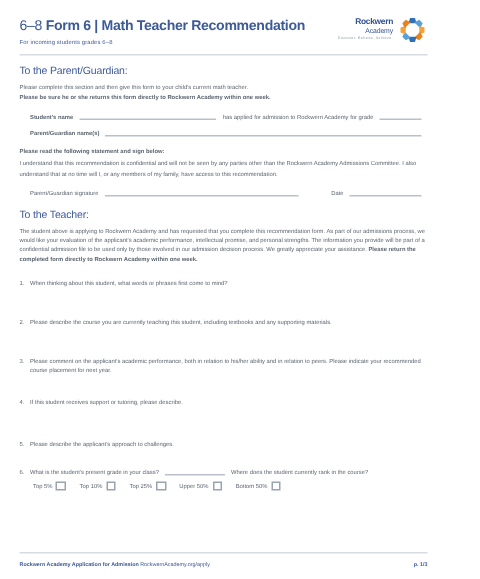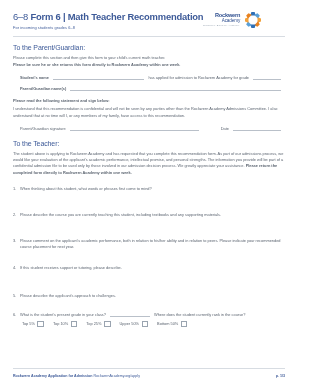--- a/index.html
+++ b/index.html
@@ -6,21 +6,21 @@
   body{
     width:298px;height:386px;overflow:hidden;
     background:#ffffff;
     font-family:"Liberation Sans", sans-serif;
     color:#5b6470;
   }
   .page{position:relative;width:298px;height:386px;box-sizing:border-box;
         padding:9px 13px 0 13px;background:#fff;}
 
   
-  .hdr{display:flex;align-items:flex-start;}
+  .hdr{display:flex;align-items:flex-start;justify-content:space-between;}
   .hdr-left{padding-top:3px;}
   .title{font-size:9.4px;color:#3d5a98;letter-spacing:-0.2px;line-height:1.1;white-space:nowrap;}
   .title .lt{font-weight:400;}
   .title .bd{font-weight:700;}
   .subtitle{font-size:3.9px;color:#3d5a98;margin-top:3px;letter-spacing:0.1px;}
 
   .logo{display:flex;align-items:center;gap:3px;padding-top:1px;}
   .logo-text{text-align:right;line-height:1;}
   .logo-name{font-size:5.6px;font-weight:700;color:#2f4f8f;letter-spacing:-0.2px;}
   .logo-sub{font-size:4.6px;color:#2f4f8f;letter-spacing:-0.1px;margin-top:0.5px;}

